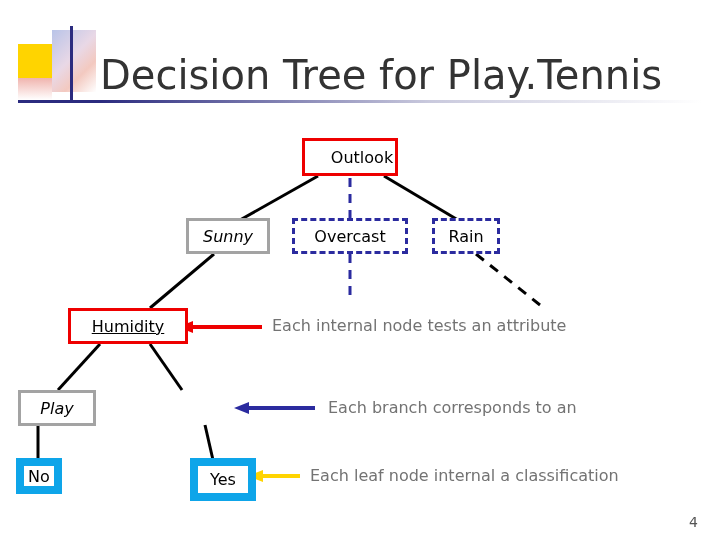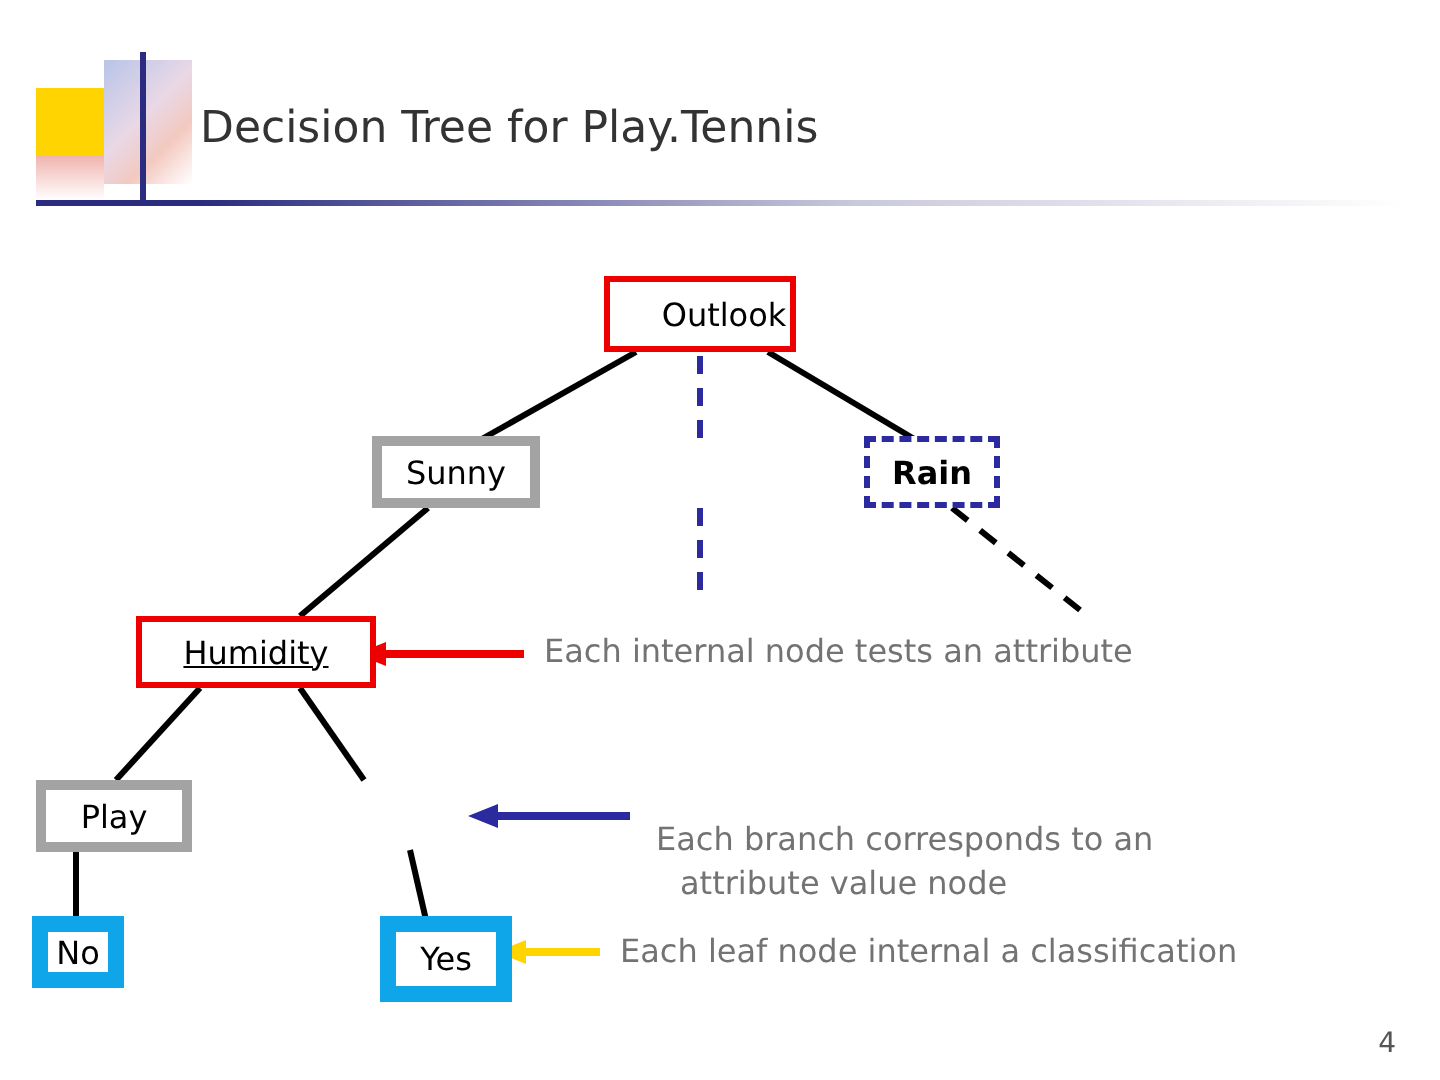--- a/index.html
+++ b/index.html
@@ -59,40 +59,40 @@
     height: 3px;
     background: linear-gradient(90deg, #2b2b7f 0%, #2b2b7f 12%, #c9c9dd 60%, #ffffff 100%);
   }
 
   
   .title {
     position: absolute;
     left: 100px;
     top: 52px;
     width: 600px;
-    font-size: 22px;
+    font-size: 40px;
     color: #333333;
     letter-spacing: 0px;
     white-space: nowrap;
   }
 
   
   .node {
     position: absolute;
     box-sizing: border-box;
     display: flex;
     align-items: center;
     justify-content: center;
     font-size: 16px;
     color: #000000;
     background: #ffffff;
     white-space: nowrap;
   }
   .b-red    { border: 3px solid #ee0000; }
-  .b-blue   { border: 5px solid #a3a3a3; }
+  .b-blue   { border: 3px solid #a3a3a3; font-style: italic; }
   .b-yellow { border: 8px solid #0ea5e9; }
   .b-dash   { border: 3px dashed #2b2b9f; }
 
   
   .note {
     position: absolute;
     font-size: 16px;
     color: #737373;
     line-height: 22px;
   }
@@ -157,36 +157,36 @@
     <polygon points="234,408 249,402 249,414" fill="#2b2b9f"></polygon>
 
     <line x1="300" y1="476" x2="258" y2="476" stroke="#ffd400" stroke-width="4"></line>
     <polygon points="248,476 263,470 263,482" fill="#ffd400"></polygon>
   </svg>
 
   <div class="node b-red" style="left:302px; top:138px; width:96px; height:38px;padding-left:24px;">Outlook</div>
 
   <div class="node b-blue" style="left:186px; top:218px; width:84px; height:36px;">Sunny</div>
 
+  <div class="node b-dash" style="left:292px; top:218px; width:116px; height:36px;">Overcast</div>
 
-  <div class="node b-dash" style="left:432px; top:218px; width:68px; height:36px;font-weight:bold;">Rain</div>
+  <div class="node b-dash" style="left:432px; top:218px; width:68px; height:36px;">Rain</div>
 
   <div class="node b-red" style="left:68px; top:308px; width:120px; height:36px;text-decoration:underline;">Humidity</div>
 
   <div class="node b-blue" style="left:18px; top:390px; width:78px; height:36px;">Play</div>
 
 
   <div class="node b-yellow" style="left:16px; top:458px; width:46px; height:36px;">No</div>
 
   <div class="node b-yellow" style="left:190px; top:458px; width:66px; height:43px;">Yes</div>
 
   <div class="note" style="left:272px; top:315px; width:400px;">Each internal node tests an attribute</div>
 
-  <div class="note" style="left:328px; top:397px; width:340px;margin-top:12px;">
+  <div class="note" style="left:328px; top:397px; width:340px;">
     <span>Each branch corresponds to an</span><br>
-    <span style="display:inline-block; padding-left:12px;">attribute value node</span>
   </div>
 
   <div class="note" style="left:310px; top:465px; width:400px;">Each leaf node internal a classification</div>
 
   <div class="pagenum">4</div>
 
 </div>
 
 </body></html>

